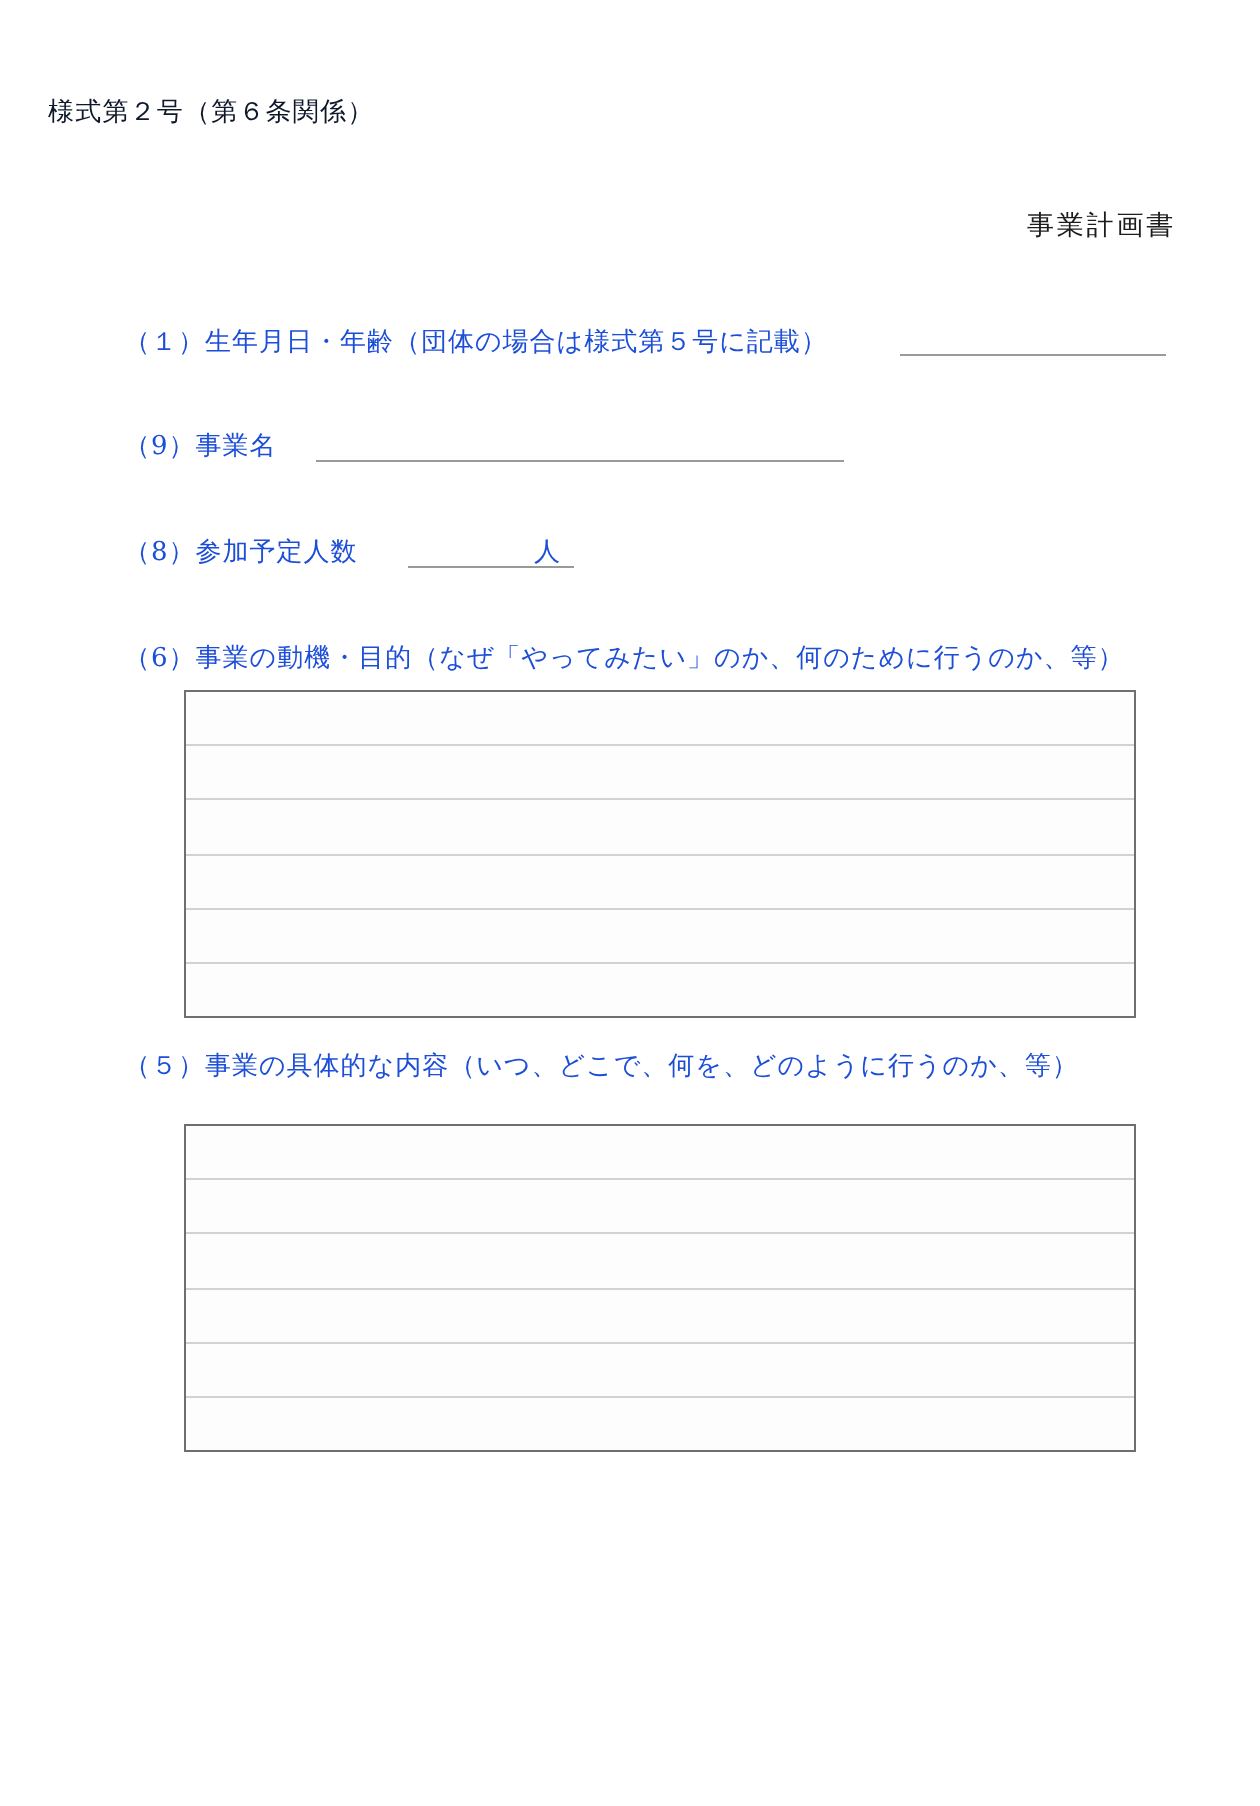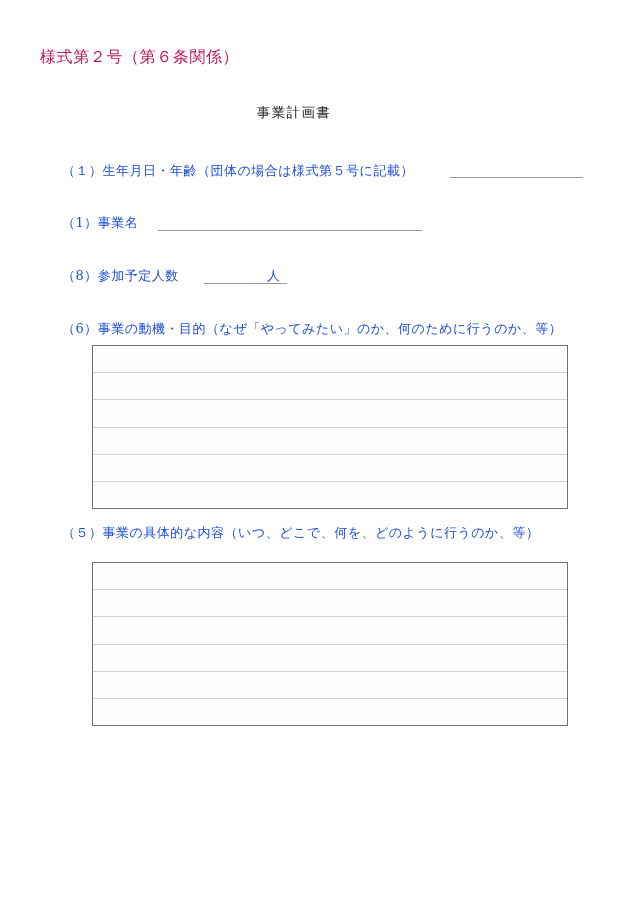--- a/index.html
+++ b/index.html
@@ -19,35 +19,35 @@
   .page {
     position: relative;
     width: 630px;
     height: 903px;
     box-sizing: border-box;
   }
 
   
   .form-number {
     position: absolute;
-    left: 40px;
+    left: 24px;
     top: 47px;
-    font-size: 16px;
+    font-size: 13px;
     letter-spacing: 0.6px;
     white-space: nowrap;
-    color: #be185d;
+    color: #0f172a;
   }
 
   
   .doc-title {
     position: absolute;
     left: 0;
     top: 104px;
     width: 588px;
-    text-align: center;
+    text-align: right;
     font-size: 13.5px;
     letter-spacing: 1.4px;
     color: #1c1c1c;
   }
 
   
   .item-label {
     position: absolute;
     font-size: 13px;
     letter-spacing: 0.5px;
@@ -109,21 +109,21 @@
 
 <div class="page">
 
   <div class="form-number">様式第２号（第６条関係）</div>
 
   <div class="doc-title">事業計画書</div>
 
   <div class="item-label" id="item1-label">（１）生年月日・年齢（団体の場合は様式第５号に記載）</div>
   <div class="blank-rule" id="item1-rule"></div>
 
-  <div class="item-label" id="item2-label">（1）事業名</div>
+  <div class="item-label" id="item2-label">（9）事業名</div>
   <div class="blank-rule" id="item2-rule"></div>
 
   <div class="item-label" id="item3-label">（8）参加予定人数</div>
   <div class="item-label" id="item3-unit">人</div>
   <div class="blank-rule" id="item3-rule"></div>
 
   <div class="item-label" id="item4-label">（6）事業の動機・目的（なぜ「やってみたい」のか、何のために行うのか、等）</div>
   <div class="answer-grid" id="grid-4">
     <div class="answer-row"></div>
     <div class="answer-row"></div>

